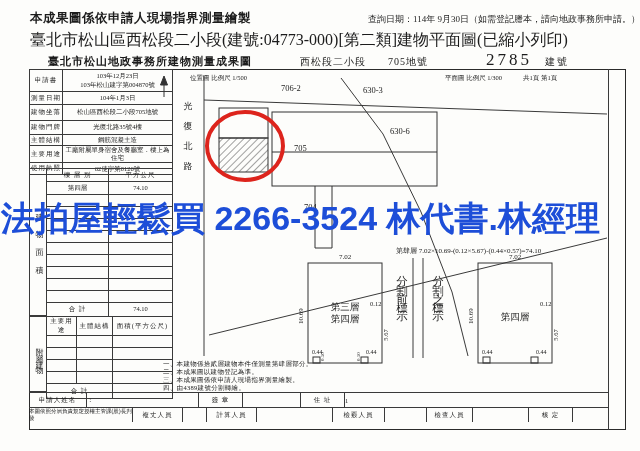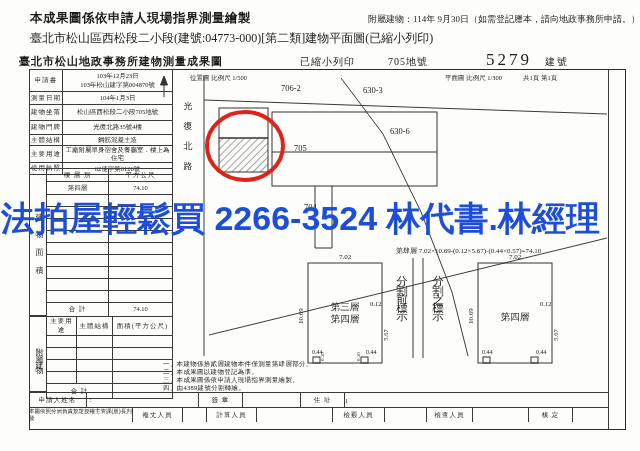--- a/index.html
+++ b/index.html
@@ -1,21 +1,21 @@
 <!DOCTYPE html>
 <html><head>
 <meta charset="utf-8">
 <style>
   html,body{margin:0;padding:0;}
   body{width:640px;height:451px;background:#fdfdfb;position:relative;overflow:hidden;
        font-family:"Liberation Serif",serif;color:#1c1c1c;}
   .abs{position:absolute;}
   .sys-title{font-size:12.5px;font-weight:bold;letter-spacing:.5px;}
   .qdate{font-size:9px;}
-  .subtitle{font-size:12px;}
+  .subtitle{font-size:16px;}
   .doc-title{font-size:11px;font-weight:bold;letter-spacing:1px;}
   .sec-name{font-size:10px;letter-spacing:1px;}
   .bno{font-size:17px;letter-spacing:3px;}
   .bno-lab{font-size:10px;letter-spacing:2px;}
   .frame{border:1px solid #2b2b2b;}
   table{border-collapse:collapse;table-layout:fixed;}
   td{border:1px solid #3a3a3a;font-size:6.5px;padding:0 1px;overflow:hidden;vertical-align:middle;}
   .lab{text-align:center;letter-spacing:1px;}
   .val{text-align:center;white-space:pre-line;line-height:1.25;}
   .strip{border:1px solid #3a3a3a;border-right:none;display:flex;align-items:center;justify-content:center;
@@ -30,27 +30,27 @@
   .bcell{box-sizing:border-box;border-right:1px solid #3a3a3a;font-size:6.5px;
          display:flex;align-items:center;justify-content:center;letter-spacing:1px;overflow:hidden;}
   .bcell.blank{justify-content:flex-start;}
   .notes{font-size:6.5px;line-height:8px;letter-spacing:.3px;z-index:2;}
   svg text{font-family:"Liberation Serif",serif;fill:#1c1c1c;}
 </style>
 </head>
 <body>
 
 <div class="abs sys-title" style="left:30px;top:10px;">本成果圖係依申請人現場指界測量繪製</div>
-<div class="abs qdate" style="left:368px;top:13px;">附屬建物：114年 9月30日（如需登記謄本，請向地政事務所申請。）</div>
+<div class="abs qdate" style="left:368px;top:13px;">查詢日期：114年 9月30日（如需登記謄本，請向地政事務所申請。）</div>
 <div class="abs subtitle" style="left:30px;top:30px;">臺北市松山區西松段二小段(建號:04773-000)[第二類]建物平面圖(已縮小列印)</div>
 
-<div class="abs doc-title" style="left:19px;top:54px;text-align:right;">臺北市松山地政事務所建物測量成果圖</div>
-<div class="abs sec-name" style="left:300px;top:55px;">已縮小列印</div>
+<div class="abs doc-title" style="left:48px;top:54px;text-align:right;">臺北市松山地政事務所建物測量成果圖</div>
+<div class="abs sec-name" style="left:300px;top:55px;">西松段二小段</div>
 <div class="abs sec-name" style="left:388px;top:55px;">705地號</div>
-<div class="abs bno" style="left:486px;top:50px;">5279</div>
+<div class="abs bno" style="left:486px;top:50px;">2785</div>
 <div class="abs bno-lab" style="left:545px;top:55px;">建號</div>
 
 <div class="abs frame" style="left:29px;top:69px;width:597px;height:361px;box-sizing:border-box;"></div>
 <div class="abs vline" style="left:608px;top:69px;height:361px;"></div>
 
 <table class="abs" style="left:29px;top:69px;width:143px;">
   <colgroup>
       <col style="width:33px">
       <col style="width:110px">
     </colgroup>

